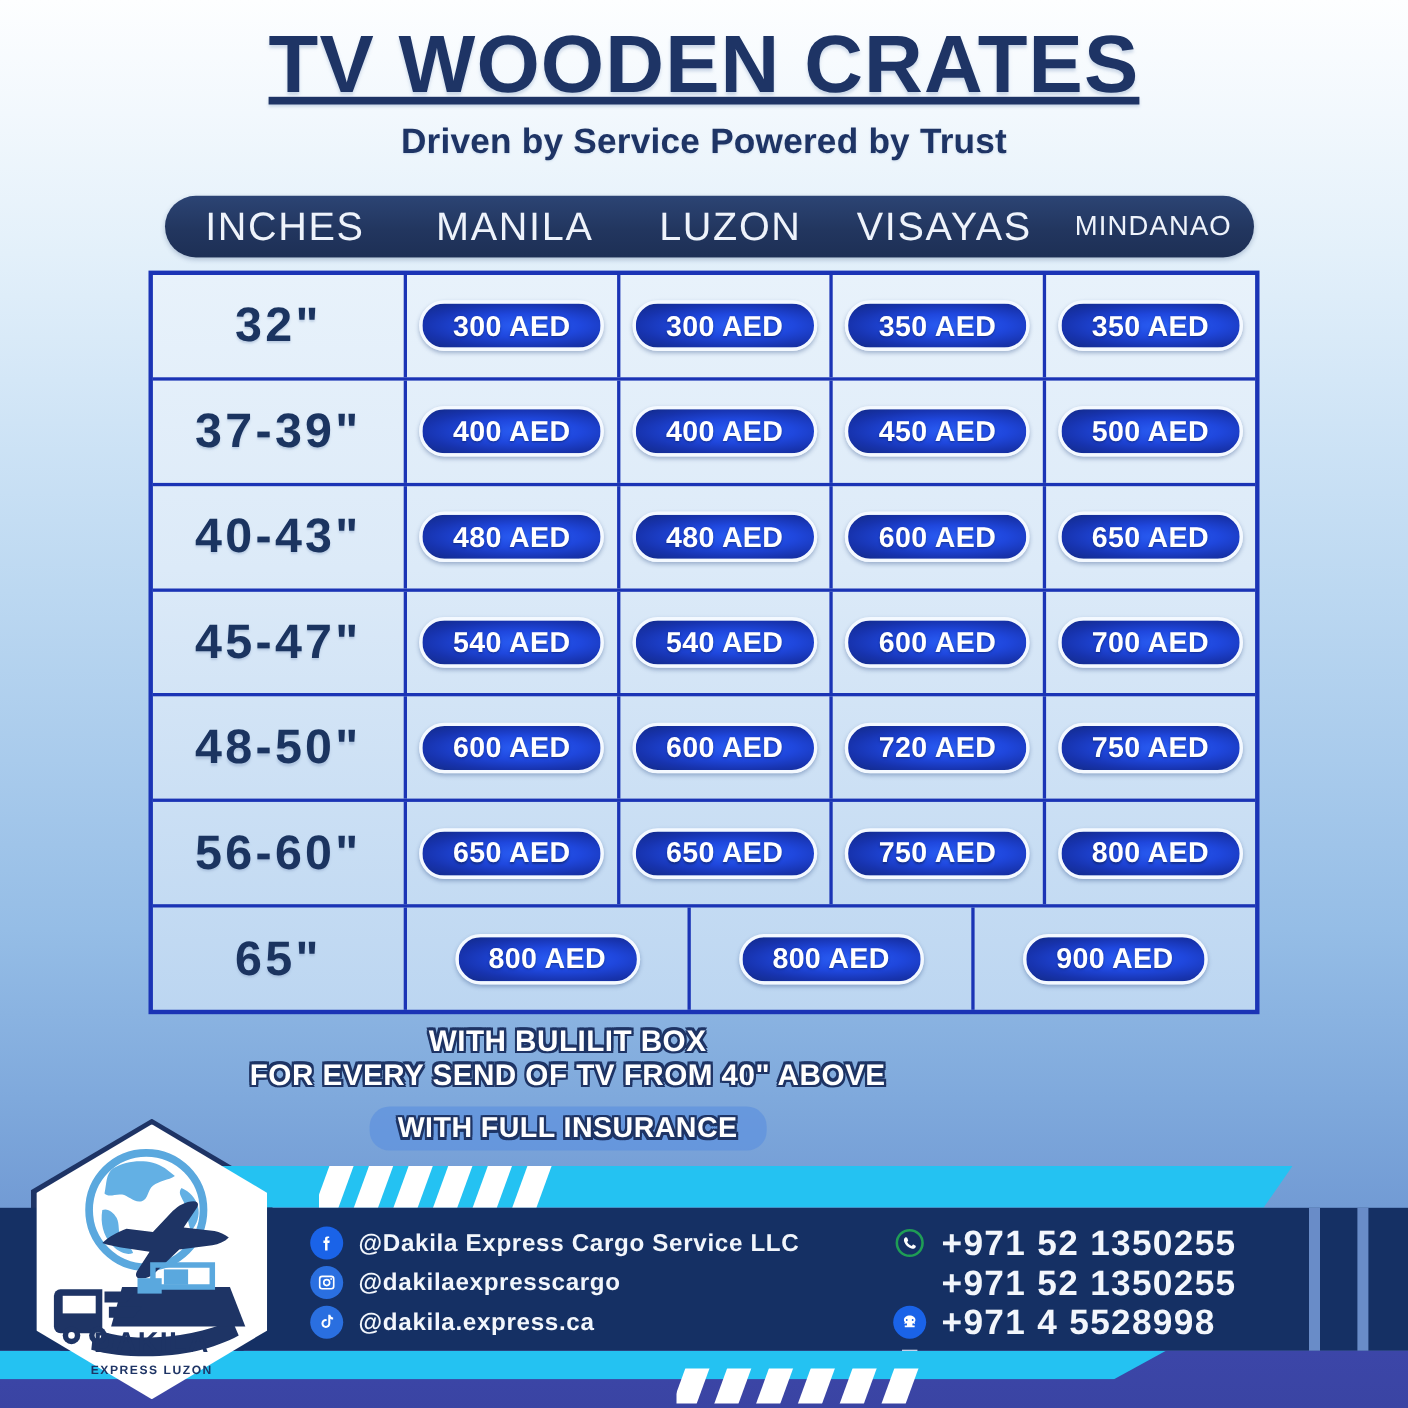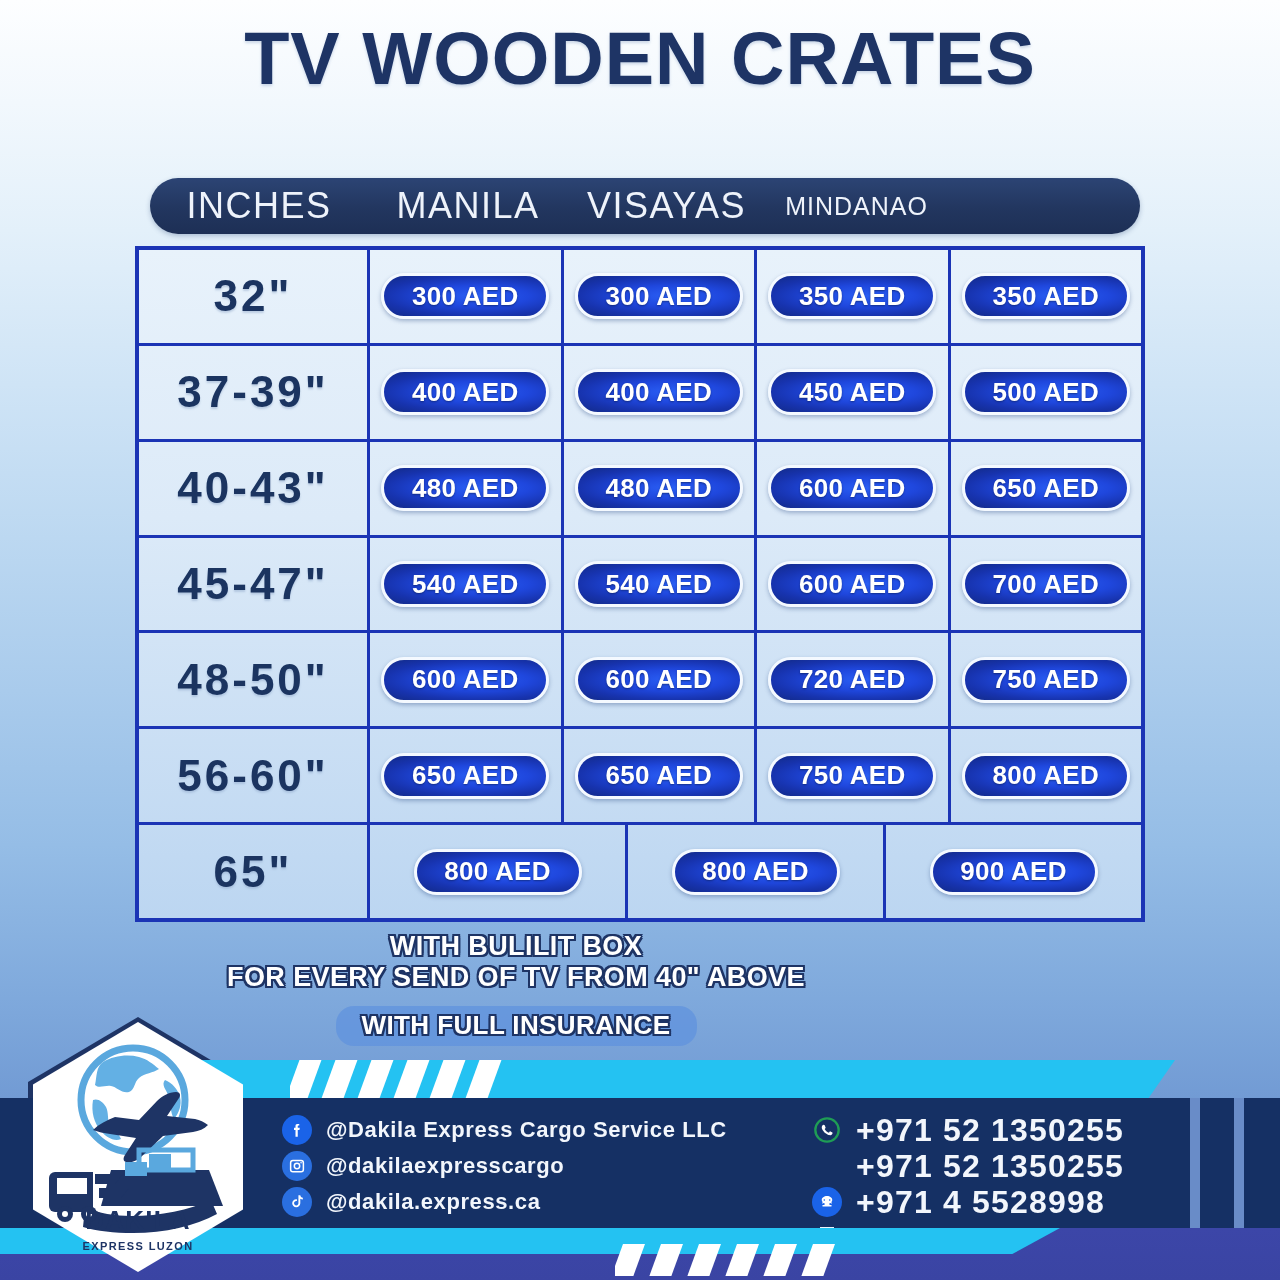--- a/index.html
+++ b/index.html
@@ -13,20 +13,21 @@
     overflow:hidden;
     position:relative;
   }
 
   
   .title-wrap { text-align:center; padding-top:22px; }
   .main-title {
     font-size:74px; font-weight:bold; color:#1e3465;
     letter-spacing:1px; line-height:1.0;
     text-shadow: 0 2px 3px rgba(120,150,190,.35);
+    text-decoration: underline;
   }
   .sub-title {
     font-size:32px; font-weight:bold; color:#1e3465;
     margin-top:14px; letter-spacing:.2px;
     text-shadow: 0 1px 2px rgba(120,150,190,.3);
   }
 
   
   .header-bar {
     position:absolute; left:150px; top:178px; width:990px; height:56px;
@@ -188,25 +189,27 @@
   .logo-sub {
     position:absolute; left:0; right:0; bottom:20px; text-align:center;
     color:#1e3465; font-size:11px; font-weight:bold; letter-spacing:1.4px;
   }
 </style>
 </head>
 <body>
 
 <div class="title-wrap">
   <div class="main-title">TV WOODEN CRATES</div>
+  <div class="sub-title">Driven by Service Powered by Trust</div>
 </div>
 
 <div class="header-bar">
   <div class="hcell big hc-inches">INCHES</div>
   <div class="hcell big hc-manila">MANILA</div>
+  <div class="hcell big hc-luzon">LUZON</div>
   <div class="hcell big hc-visayas">VISAYAS</div>
   <div class="hcell small hc-mindanao">MINDANAO</div>
 </div>
 
 <div class="table">
 
   <div class="row">
     <div class="cell c-inch">
       <span class="inch-label">32"</span>
       </div>

